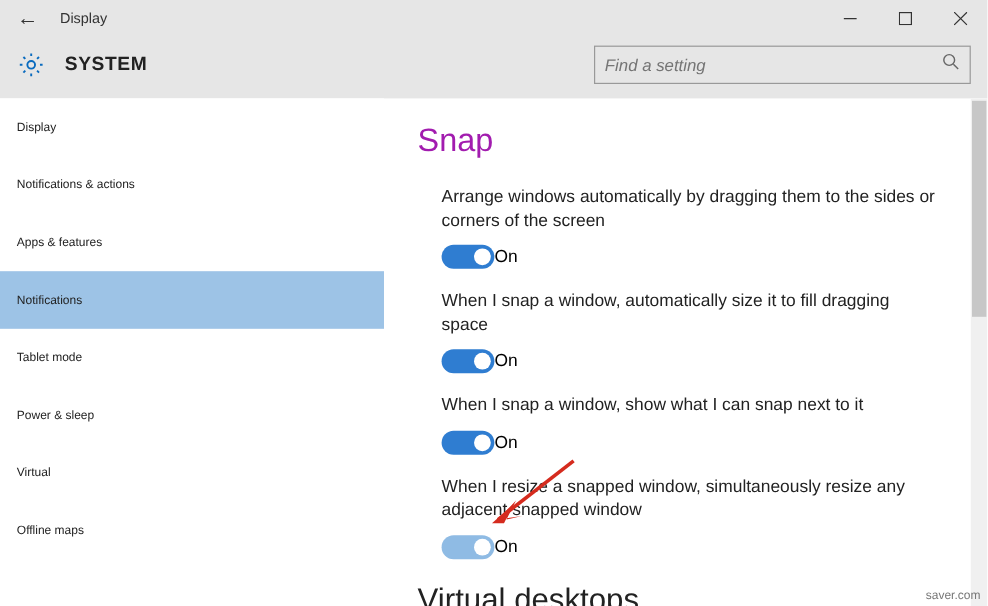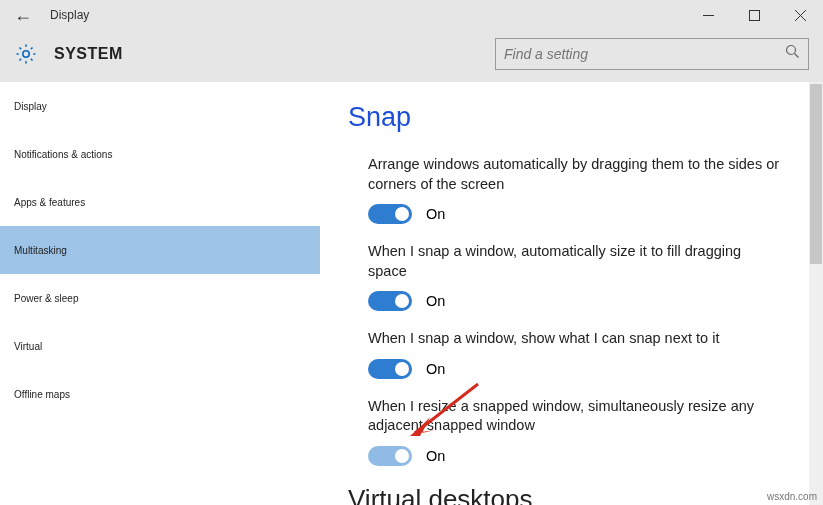--- a/index.html
+++ b/index.html
@@ -20,24 +20,24 @@
   .search input { flex: 1; border: 0; background: transparent; outline: 0; font-size: 14px; color: #666; font-style: italic; }
   .search .mag { color: #555; }
 
   .body { display: flex; height: calc(505px - 82px); }
   .sidebar { width: 320px; background: #fff; }
   .sidebar-item { height: 48px; display: flex; align-items: center; padding-left: 14px; font-size: 10px; color: #222; }
   .sidebar-item.selected { background: #9dc3e6; }
 
   .content-wrap { flex: 1; position: relative; overflow: hidden; }
   .content { padding: 20px 28px 0 28px; position: absolute; inset: 0 14px 0 0; overflow: hidden; }
-  .content h1 { font-weight: 400; font-size: 27px; color: #1d4ed8; margin-bottom: 22px; }
+  .content h1 { font-weight: 400; font-size: 27px; color: #a21caf; margin-bottom: 22px; }
   .setting { margin-bottom: 18px; margin-left: 20px; }
   .setting .label { font-size: 14.5px; color: #222; line-height: 1.35; margin-bottom: 10px; }
-  .toggle-row { display: flex; align-items: center; gap: 14px; }
+  .toggle-row { display: flex; align-items: center; }
   .toggle { width: 44px; height: 20px; border-radius: 10px; background: #2f7dd1; position: relative; }
   .toggle::after { content: ""; position: absolute; right: 3px; top: 3px; width: 14px; height: 14px; border-radius: 50%; background: #fff; }
   .toggle.light { background: #8fbbe4; }
   .toggle-row span { font-size: 14.5px; }
   .content h2 { font-weight: 400; font-size: 26px; color: #222; margin-top: 12px; text-decoration: underline; }
 
   .scrollbar { position: absolute; right: 0; top: 0; width: 14px; height: 100%; background: #f0f0f0; }
   .scroll-thumb { position: absolute; right: 1px; top: 2px; width: 12px; height: 180px; background: #c7c7c7; border-radius: 0; }
 
   .arrow-annot { position: absolute; pointer-events: none; z-index: 50; }
@@ -94,21 +94,24 @@
     <div class="sidebar-item">
         <span>Display</span>
       </div>
     <div class="sidebar-item">
         <span>Notifications &amp; actions</span>
       </div>
     <div class="sidebar-item">
         <span>Apps &amp; features</span>
       </div>
     <div class="sidebar-item selected">
-        <span>Multitasking</span>
+        <span>Notifications</span>
+      </div>
+    <div class="sidebar-item">
+        <span>Tablet mode</span>
       </div>
     <div class="sidebar-item">
         <span>Power &amp; sleep</span>
       </div>
     <div class="sidebar-item">
         <span>Virtual</span>
       </div>
     <div class="sidebar-item">
         <span>Offline maps</span>
       </div>
@@ -159,13 +162,13 @@
   </div>
 </div>
 
 <svg class="arrow-annot" style="left:400px; top:378px;" width="85" height="70" viewBox="0 0 85 70">
   <line x1="78" y1="6" x2="15" y2="55" stroke="#d52b1e" stroke-width="3"></line>
   <polygon points="15,55 30,39 22,55 35,52" fill="#d52b1e"></polygon>
   <polygon points="8,60 28,40 24,56 36,50" fill="none"></polygon>
   <polygon points="10,58 28,42 20,58" fill="#d52b1e"></polygon>
 </svg>
 
-<div class="watermark">wsxdn.com</div>
+<div class="watermark">saver.com</div>
 
 </body></html>

